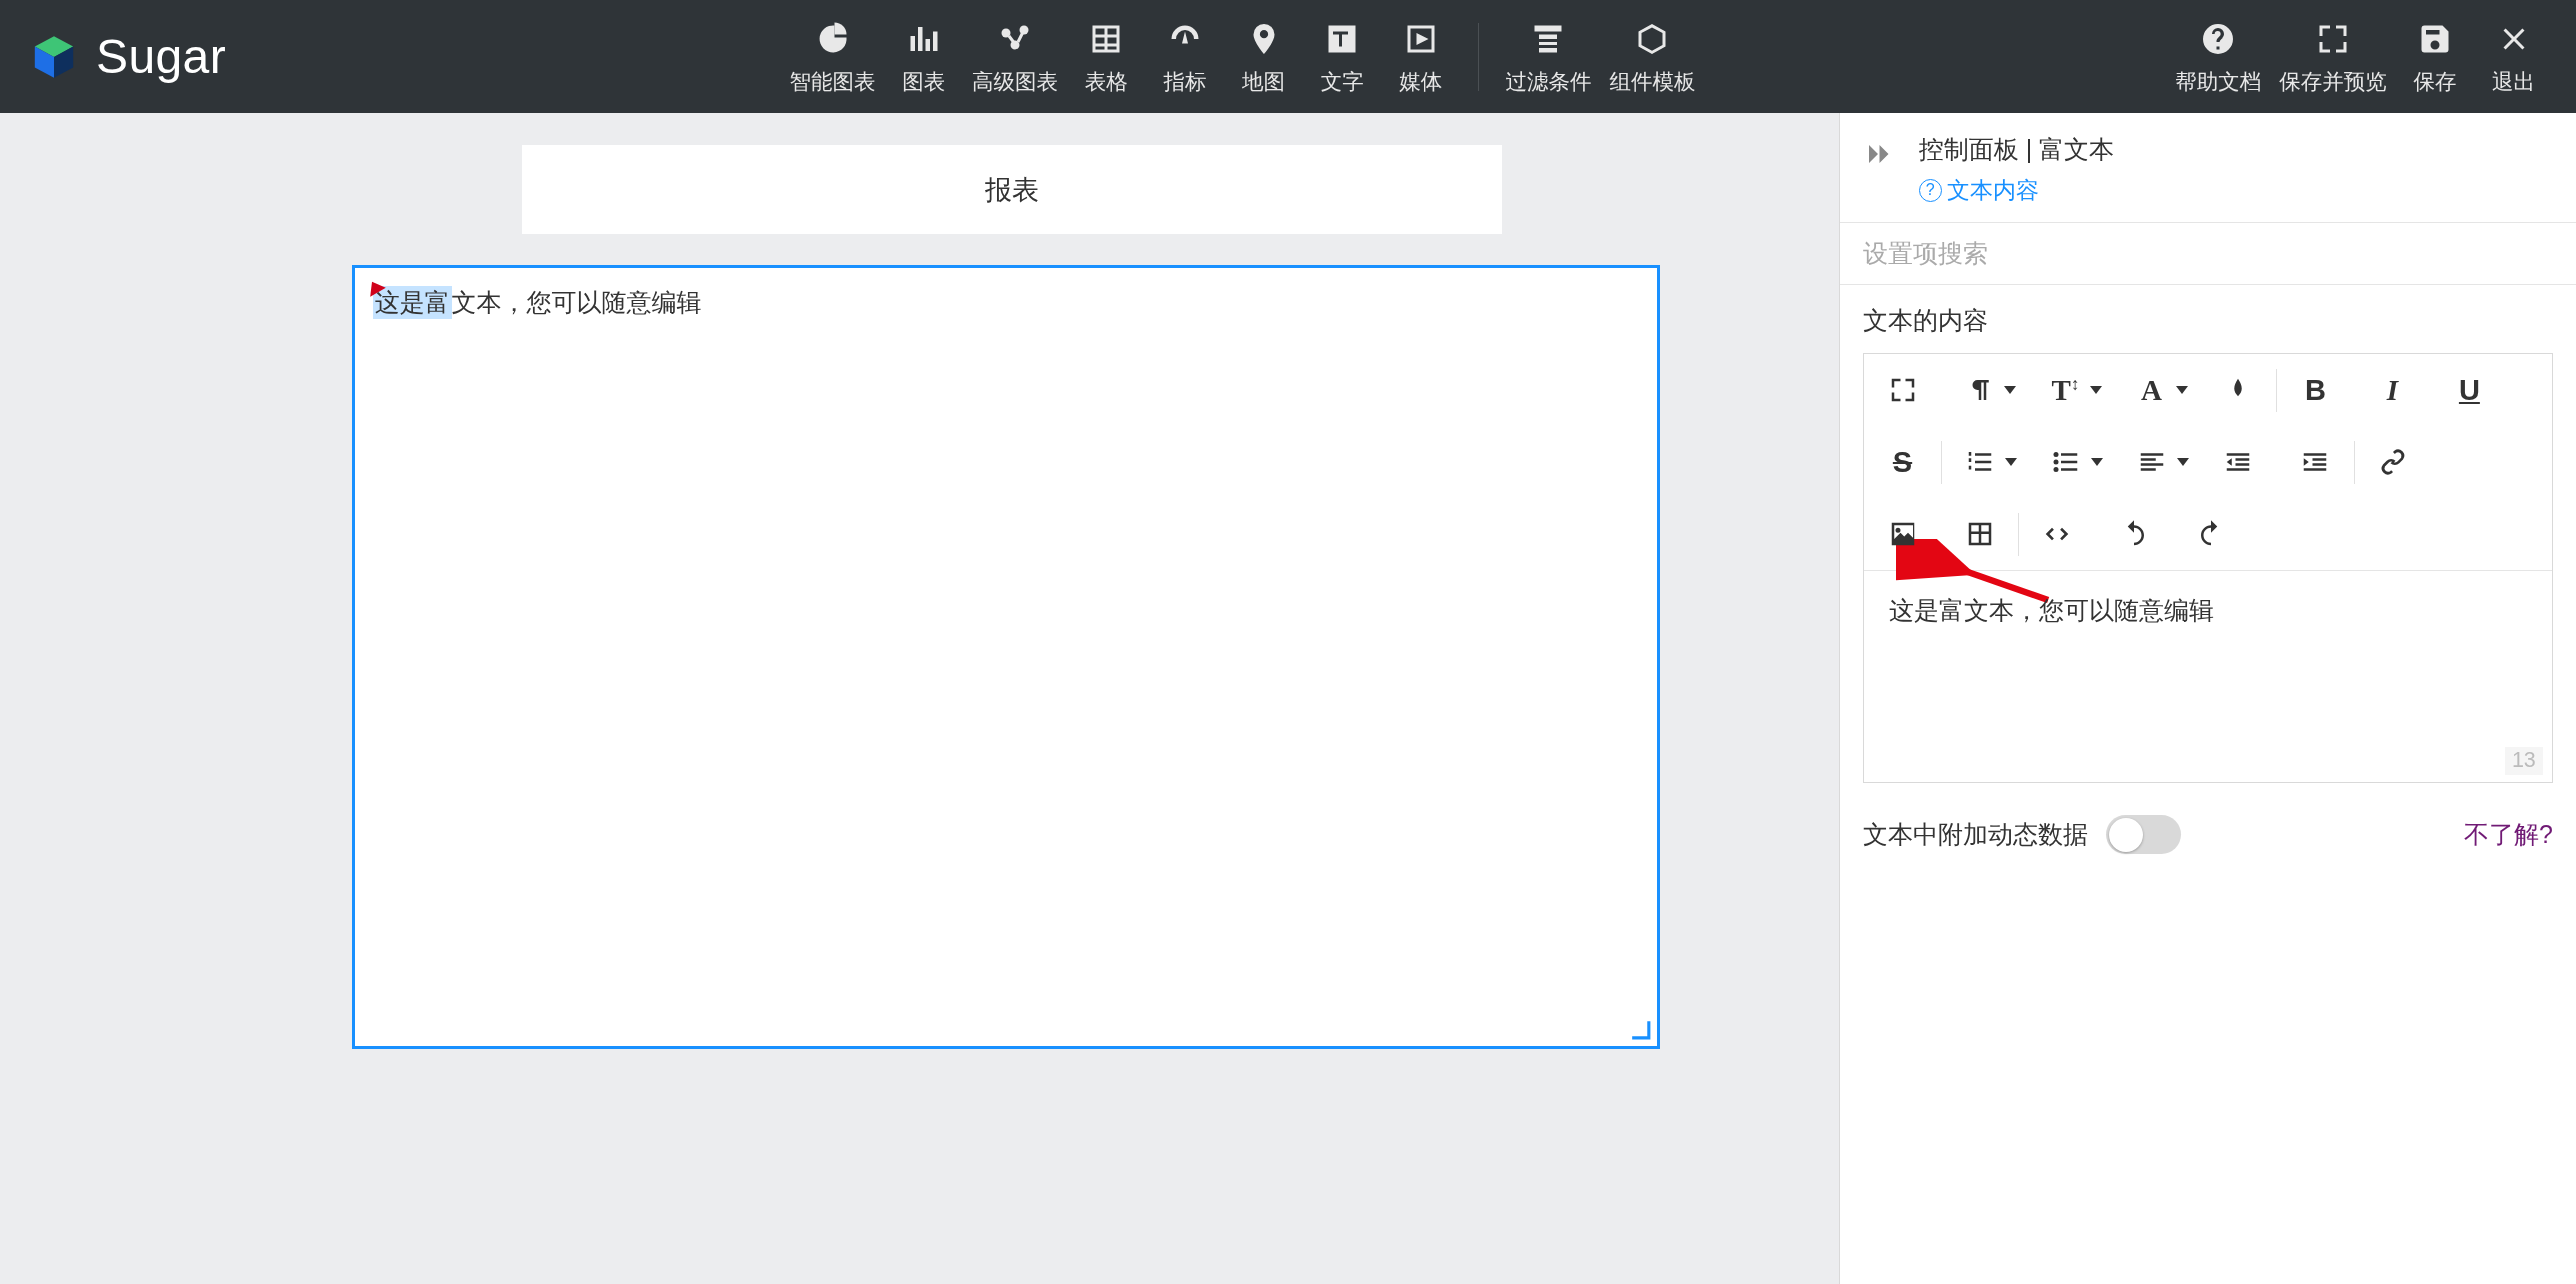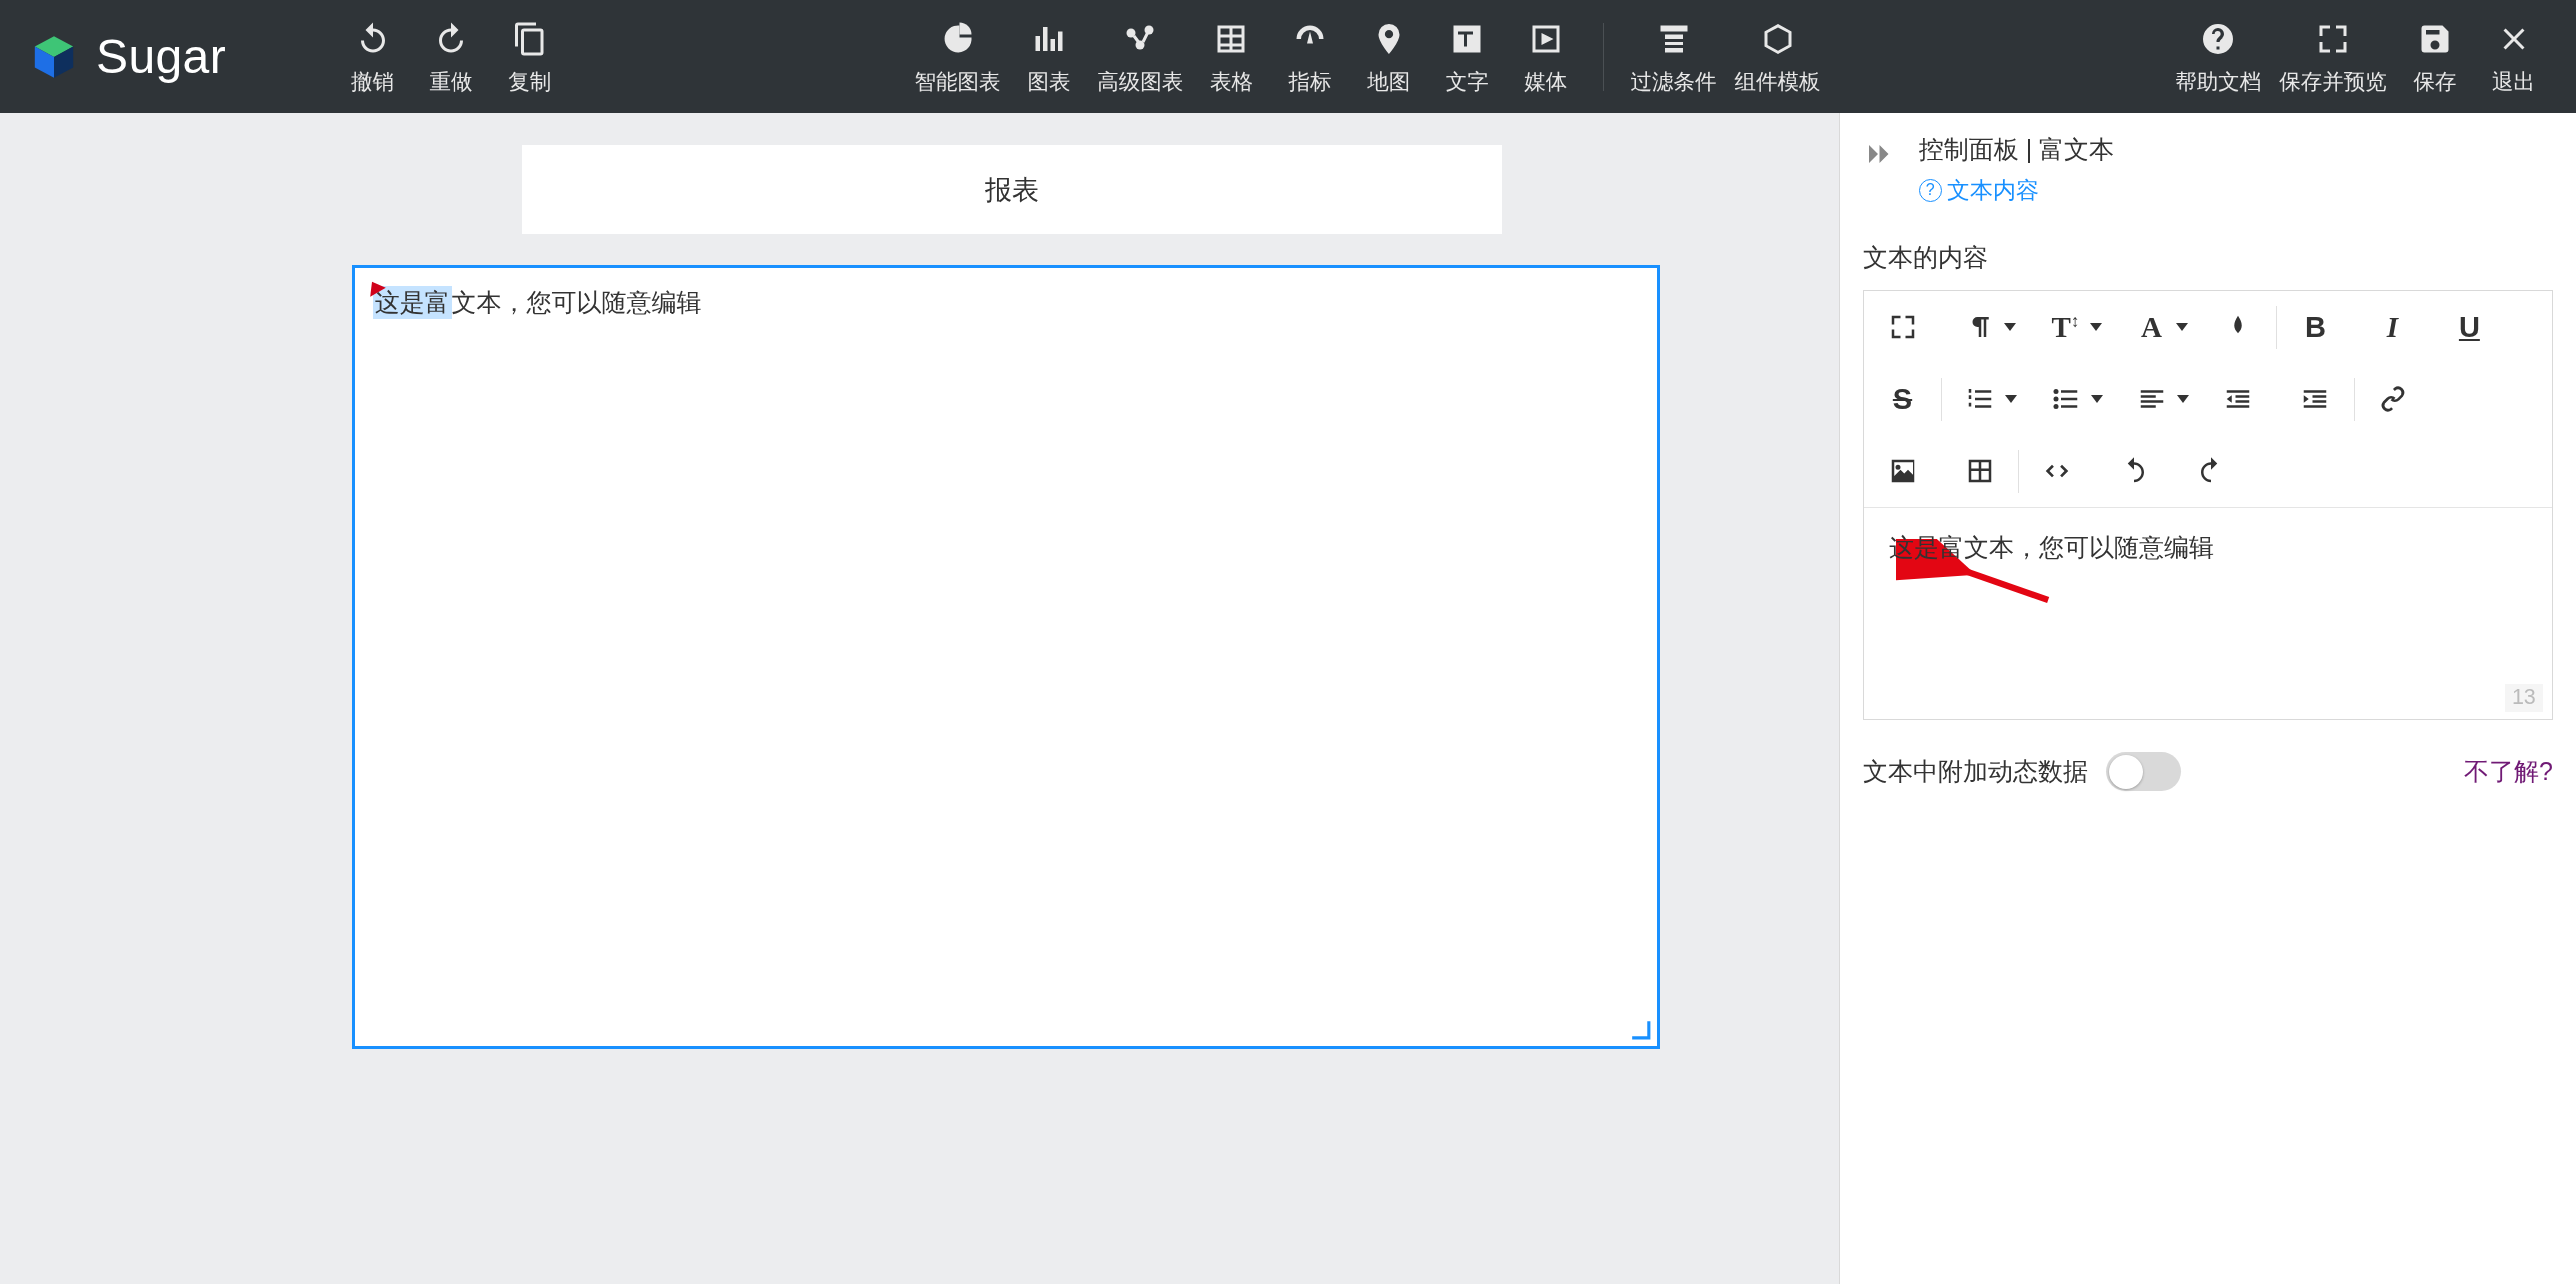--- a/index.html
+++ b/index.html
@@ -335,46 +335,20 @@
     <div class="logo-cube">
       <svg viewBox="0 0 60 60">
         <polygon points="30,4 54,17 30,30 6,17" fill="#3ec576"></polygon>
         <polygon points="6,17 30,30 30,56 6,43" fill="#1e6fe6"></polygon>
         <polygon points="54,17 30,30 30,56 54,43" fill="#0e2f5d"></polygon>
       </svg>
     </div>
     <div class="app-name">Sugar</div>
   </div>
 
-  <div class="tool-group">
-    <div class="tool-btn">
-      <span class="ico">
-          <svg viewBox="0 0 24 24">
-            <path d="M12 5V1L7 6l5 5V7c3.3 0 6 2.7 6 6s-2.7 6-6 6-6-2.7-6-6H4c0 4.4 3.6 8 8 8s8-3.6 8-8-3.6-8-8-8z"></path>
-          </svg>
-        </span>
-      <span class="lbl">撤销</span>
-    </div>
-    <div class="tool-btn">
-      <span class="ico">
-          <svg viewBox="0 0 24 24">
-            <path d="M12 5V1l5 5-5 5V7c-3.3 0-6 2.7-6 6s2.7 6 6 6 6-2.7 6-6h2c0 4.4-3.6 8-8 8s-8-3.6-8-8 3.6-8 8-8z"></path>
-          </svg>
-        </span>
-      <span class="lbl">重做</span>
-    </div>
-    <div class="tool-btn">
-      <span class="ico">
-          <svg viewBox="0 0 24 24">
-            <path d="M16 1H4a2 2 0 0 0-2 2v14h2V3h12V1zm3 4H8a2 2 0 0 0-2 2v14a2 2 0 0 0 2 2h11a2 2 0 0 0 2-2V7a2 2 0 0 0-2-2zm0 16H8V7h11v14z"></path>
-          </svg>
-        </span>
-      <span class="lbl">复制</span>
-    </div>
-  </div>
 
   <div class="tool-group center">
     <div class="tool-btn">
       <span class="ico">
           <svg viewBox="0 0 24 24">
             <path d="M13 3a9 9 0 1 0 8 8h-8V3z"></path>
             <path d="M13 1v8h8a8 8 0 0 0-8-8z" fill="#e8e8e8"></path>
           </svg>
         </span>
       <span class="lbl">智能图表</span>
@@ -527,20 +501,23 @@
       </div>
       <div class="panel-title-wrap">
         <div class="panel-title">控制面板 | 富文本</div>
         <div class="panel-doc-link">
           <span class="q">?</span>
           <span>文本内容</span>
         </div>
       </div>
     </div>
 
+    <div class="panel-search">
+      <input type="text" placeholder="设置项搜索" style="">
+    </div>
 
 
     <div class="panel-body">
       <div class="section-label">文本的内容</div>
 
       <div class="rte">
         <div class="rte-toolbar">
           <div class="rte-row">
             <div class="rte-btn">
                 <svg viewBox="0 0 24 24">

